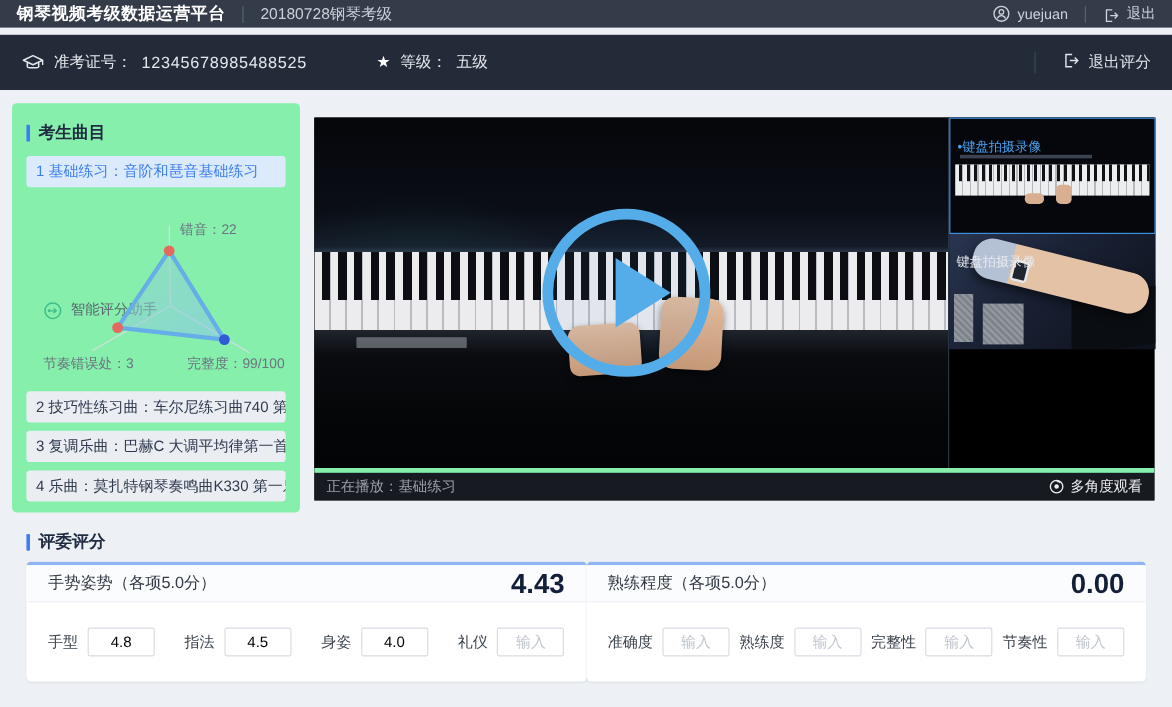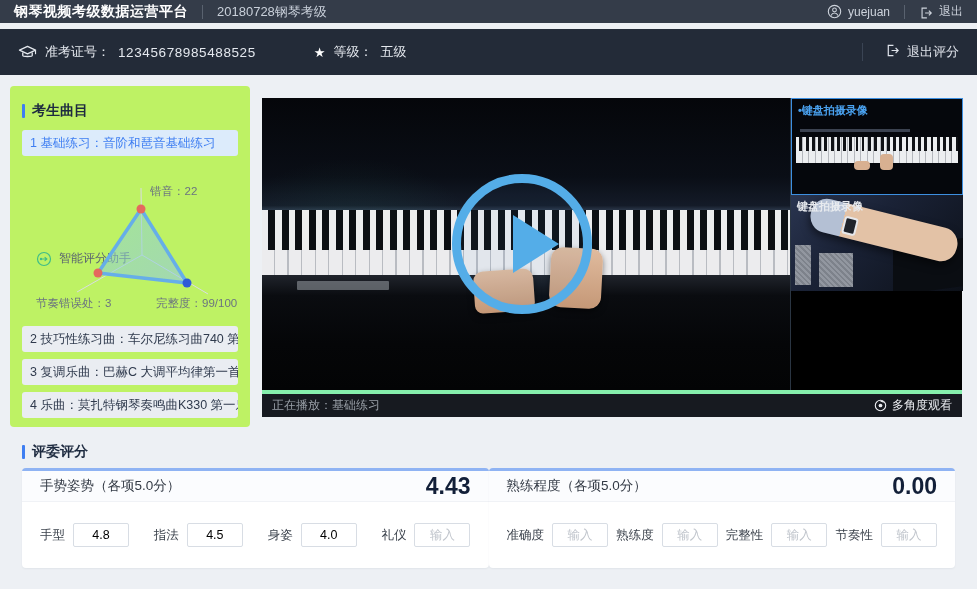--- a/index.html
+++ b/index.html
@@ -16,21 +16,21 @@
   .topbar .user, .topbar .logout { display:flex; align-items:flex-end; gap:6px; font-size:12px; color:#cdd3dc; cursor:pointer; }
   .subbar { position:absolute; left:0; top:29px; width:977px; height:46px; background:#232b38; display:flex; align-items:center; padding:0 18px; color:#e4e8ee; }
   .subbar .grp { display:flex; align-items:center; gap:8px; font-size:13px; }
   .subbar .num { letter-spacing:.6px; font-size:13.5px; }
   .subbar .star { color:#fff; font-size:13px; }
   .subbar .spacer { flex:1; }
   .subbar .exit2 { display:flex; align-items:flex-start; gap:7px; font-size:13px; color:#dfe3ea; cursor:pointer; }
   .subbar .rdiv { width:1px; height:18px; background:#3a4454; margin-right:22px; }
 
   
-  .left-card { position:absolute; left:10px; top:86px; width:240px; height:341px; background:#bef264; border-radius:4px; }
+  .left-card { position:absolute; left:10px; top:86px; width:240px; height:341px; background:#86efac; border-radius:4px; }
   .sec-head { display:flex; align-items:center; gap:7px; font-size:14px; font-weight:bold; color:#1e2b40; }
   .sec-head .bar { width:3px; height:14px; background:#3e7ef2; border-radius:1px; }
   .left-card .sec-head { position:absolute; left:12px; top:16px; }
   .pl-item { position:absolute; left:12px; width:216px; height:26px; line-height:26px; border-radius:3px; background:#eaedf2; color:#2f3a4d; font-size:12.5px; padding-left:8px; white-space:nowrap; overflow:hidden; cursor:pointer; }
   .pl-item.active { background:#dcebfb; color:#3e7ef2; }
   .assist { position:absolute; left:26px; top:164px; display:flex; align-items:center; gap:7px; font-size:12px; color:#5a6470; }
   .radar-label { position:absolute; font-size:11.5px; color:#6b7480; white-space:nowrap; }
 
   
   .video-wrap { position:absolute; left:262px; top:98px; width:700px; height:319px; background:#000; }
@@ -42,21 +42,21 @@
   .piano-front { position:absolute; left:0; top:177px; width:528px; height:115px; background:linear-gradient(180deg,#20242c 0%,#0a0c10 18%,#050608 60%,#030405 100%); }
   .sheet { position:absolute; left:35px; top:183px; width:92px; height:9px; background:#9aa0a6; opacity:.55; border-radius:1px; filter:blur(.4px); }
   .hand { position:absolute; background:linear-gradient(180deg,#e0bb9e,#c59877); border-radius:10px 10px 8px 8px; box-shadow:0 3px 6px rgba(0,0,0,.5); }
   .hand1 { left:212px; top:172px; width:60px; height:42px; transform:rotate(-4deg); }
   .hand2 { left:288px; top:150px; width:52px; height:60px; transform:rotate(3deg); border-radius:12px; }
   .play-btn { position:absolute; left:190px; top:76px; width:140px; height:140px; border:9px solid #54ade8; border-radius:50%; background:rgba(70,140,210,.06); cursor:pointer; }
   .play-tri { position:absolute; left:52px; top:32px; width:0; height:0; border-top:29px solid transparent; border-bottom:29px solid transparent; border-left:46px solid #54ade8; }
 
   .thumbs { position:absolute; left:528px; top:0; width:172px; height:292px; border-left:1px solid #2a3542; background:#000; }
   .thumb { position:absolute; left:0; width:172px; overflow:hidden; cursor:pointer; }
-  .thumb-label { position:absolute; left:6px; top:4px; font-size:11px; z-index:5;font-weight:bold; }
+  .thumb-label { position:absolute; left:6px; top:16px; font-size:11px; z-index:5; }
   .t1 { top:0; height:97px; border:1px solid #3d8fe0; background:#05070c; }
   .t1 .thumb-label { color:#4aa2f0; }
   .t1-strip { position:absolute; left:8px; top:30px; width:110px; height:3px; background:#3b4250; }
   .t1-keys-w { position:absolute; left:4px; top:38px; width:162px; height:26px; background:repeating-linear-gradient(90deg,#eceef0 0 5.5px,#b5b8bd 5.5px 6.5px); }
   .t1-keys-b { position:absolute; left:4px; top:38px; width:162px; height:14px; background:repeating-linear-gradient(90deg,rgba(0,0,0,0) 0 3px,#101216 3px 6px,rgba(0,0,0,0) 6px 9.5px,#101216 9.5px 12.5px); }
   .t1-hand { position:absolute; background:#d8b091; border-radius:4px; }
   .t2 { top:97px; height:96px; background:linear-gradient(135deg,#2a3550 0%,#1a2236 40%,#0c1018 100%); }
   .t2 .thumb-label { color:#e8ebef; }
   .t2-arm { position:absolute; left:18px; top:18px; width:150px; height:34px; background:linear-gradient(90deg,#b4c0d4 0 22%,#e3c2a6 22% 100%); border-radius:16px; transform:rotate(14deg); box-shadow:0 4px 8px rgba(0,0,0,.5); }
   .t2-watch { position:absolute; left:52px; top:22px; width:14px; height:18px; background:#20242c; border:2px solid #e6e8ec; border-radius:3px; transform:rotate(14deg); }

